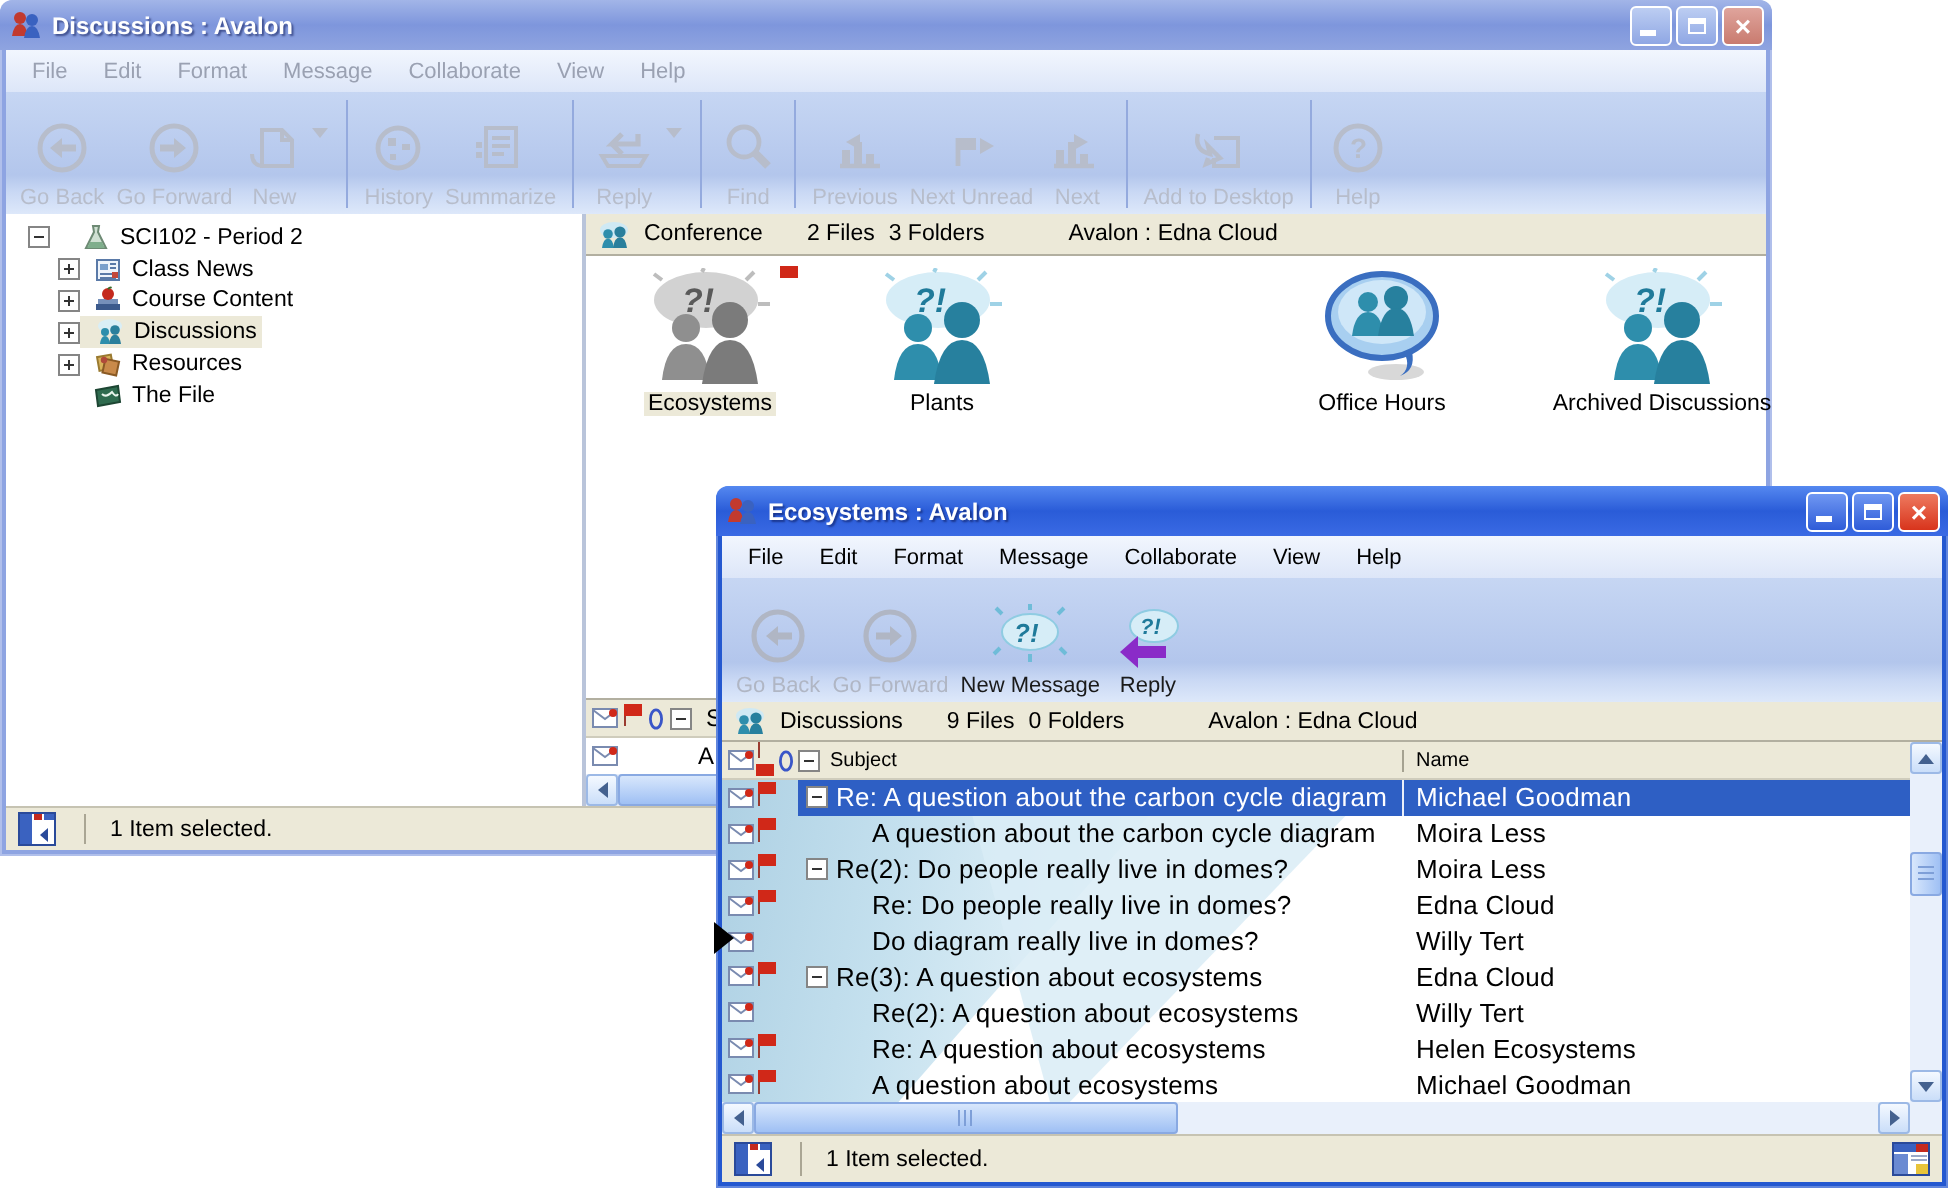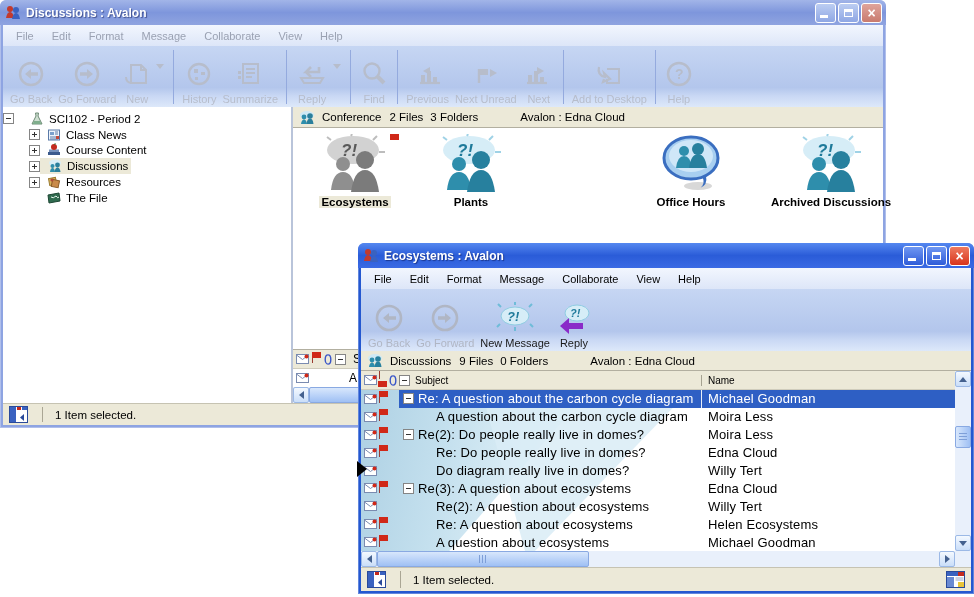--- a/index.html
+++ b/index.html
@@ -30,35 +30,35 @@
   .main .toolbar{height:61px;color:#b7bdcb;}
   .eco  .toolbar{height:62px;color:#b0b6c4;}
   .tbtn{display:flex;flex-direction:column;align-items:center;justify-content:flex-end;font-size:11px;padding:0 2px;margin:0 1px;white-space:nowrap;}
   .tbtn .ic{height:36px;display:flex;align-items:center;justify-content:center;}
   .tbtn.dark{color:#1a1a1a;}
   .tsep{width:1px;background:#94aade;margin:1px 5px;}
   .droparrow{width:0;height:0;border-left:4px solid transparent;border-right:4px solid transparent;border-top:5px solid currentColor;align-self:center;margin:0 4px 22px 1px;}
   
   .infobar{height:21px;background:var(--beige);border-bottom:1px solid #b2afa0;display:flex;align-items:center;font-size:11.5px;color:#000;padding-left:6px;box-sizing:border-box;}
   .infobar .lbl{margin-left:7px;}
-  .infobar .cnt{margin-left:8px;}
+  .infobar .cnt{margin-left:22px;}
   .infobar .cnt2{margin-left:7px;}
   .infobar .own{margin-left:42px;}
   .statusbar{background:var(--beige);display:flex;align-items:center;font-size:11.5px;color:#000;padding:0 6px;}
   .ssep{width:1px;height:70%;background:#aaa694;margin:0 12px 0 14px;}
   
   .main{left:0;top:0;width:886px;height:428px;background:var(--bord_in);box-shadow:inset 0 0 0 1px rgba(255,255,255,.3);}
   .main .winbody{position:absolute;left:3px;right:3px;top:25px;bottom:3px;background:#fff;display:flex;flex-direction:column;}
   .mcontent{flex:1;display:flex;min-height:0;}
   .tree{width:288px;background:#fff;padding-top:4px;box-sizing:border-box;}
   .splitter{width:2px;background:#b9c4da;}
   .confpanel{flex:1;display:flex;flex-direction:column;min-width:0;}
   .iconarea{height:221px;position:relative;background:#fff;}
   .deskicon{position:absolute;top:6px;display:flex;flex-direction:column;align-items:center;font-size:11.5px;}
-  .deskicon .dlabel{margin-top:2px;padding:0 2px;font-weight:bold;}
+  .deskicon .dlabel{margin-top:2px;padding:0 2px;}
   .deskicon.sel .dlabel{background:var(--beige);}
   .flagshape{display:inline-block;width:9px;height:6px;background:var(--flagred);}
   .flagpole{display:inline-block;width:1px;height:11px;background:#9a3b30;}
   .lowerpane{border-top:1px solid #b2afa0;background:#fff;}
   .lp-head{height:18px;background:var(--beige);border-bottom:1px solid #cfccbc;display:flex;align-items:center;padding-left:3px;font-size:12px;gap:3px;}
   .lp-row{height:18px;display:flex;align-items:center;padding-left:3px;font-size:12px;}
   .lp-row .frag{margin-left:40px;}
   .main .statusbar{height:21px;border-top:1px solid #c6c3b2;}
   
   .sb-btn{width:16px;height:16px;box-sizing:border-box;border:1px solid #9cb9e6;border-radius:2px;background:linear-gradient(180deg,#f4f9ff,#cadef9);display:flex;align-items:center;justify-content:center;flex:none;}
@@ -74,21 +74,21 @@
   .vscroll{width:16px;background:#e9f0fb;display:flex;flex-direction:column;position:relative;}
   .vthumb{position:absolute;left:0;width:16px;height:22px;background:linear-gradient(90deg,#d8e7fc,#9fc0f4);border:1px solid #89a9e2;border-radius:2px;box-sizing:border-box;}
   .vthumb::after{content:"";position:absolute;top:50%;left:3px;right:3px;height:8px;transform:translateY(-50%);
       background:repeating-linear-gradient(180deg,#7e9fd8 0 1px,transparent 1px 3px);}
   
   .trow{height:15.8px;display:flex;align-items:center;font-size:11.5px;white-space:nowrap;}
   .trow .lab{margin-left:5px;}
   .pm{width:9px;height:9px;border:1px solid #858585;background:#fff;position:relative;flex:none;box-sizing:content-box;}
   .pm::before{content:"";position:absolute;left:2px;right:2px;top:4px;height:1px;background:#333;}
   .pm.plus::after{content:"";position:absolute;top:2px;bottom:2px;left:4px;width:1px;background:#333;}
-  .trow.root{padding-left:0;}
+  .trow.root{padding-left:11px;}
   .trow.root .tico{margin-left:16px;}
   .trow.child{padding-left:26px;}
   .trow.child .tico{margin-left:7px;}
   .trow.leaf{padding-left:44px;}
   .hl{display:flex;align-items:center;background:var(--beige);padding:1px 3px 1px 1px;}
   
   .eco{left:358px;top:243px;width:616px;height:351px;background:var(--bord_ac);box-shadow:inset 0 0 0 1px rgba(255,255,255,.28);z-index:10;}
   .eco .winbody{position:absolute;left:3px;right:3px;top:25px;bottom:3px;background:#fff;display:flex;flex-direction:column;}
   .eco .infobar{height:20px;}
   .listzone{display:flex;height:180px;}

